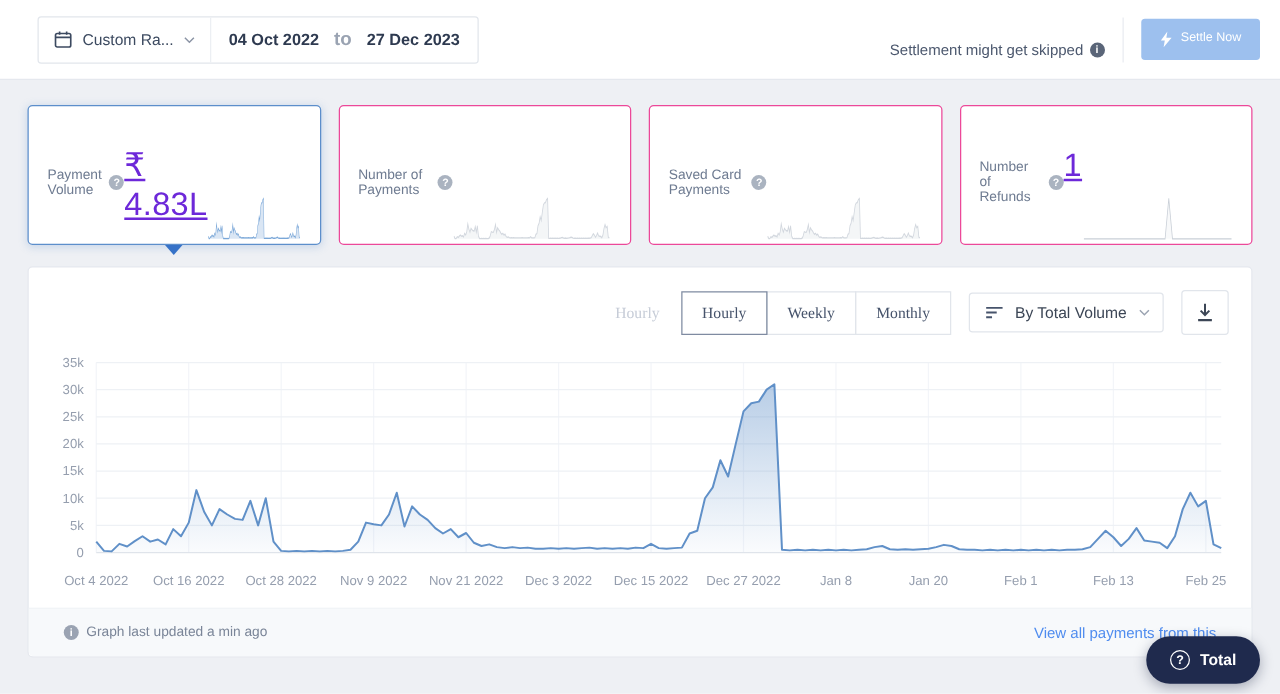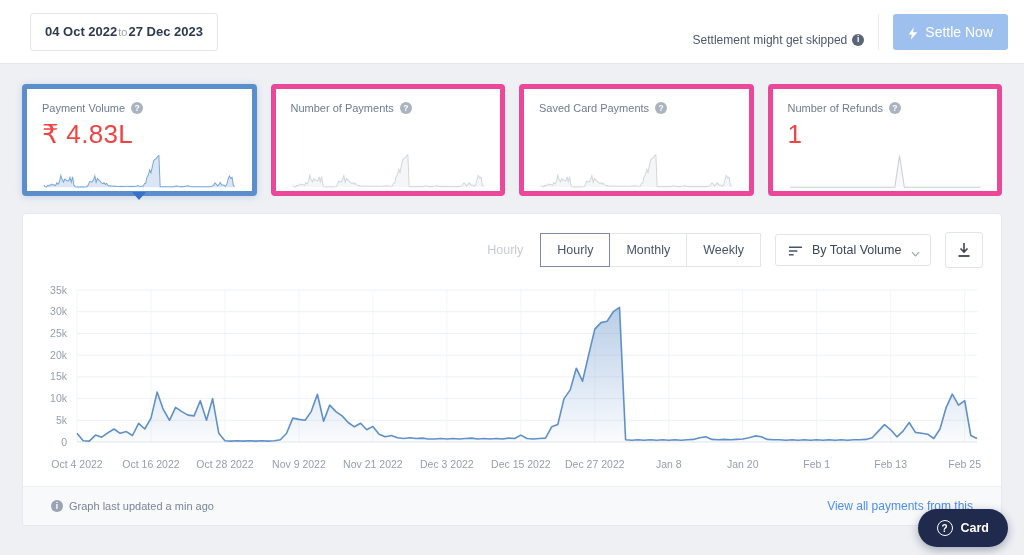--- a/index.html
+++ b/index.html
@@ -11,65 +11,81 @@
     color:#3c4656;
   }
   
   .topbar {
     background:#fff; height:64px; border-bottom:1px solid #e5e8ee;
     display:flex; align-items:center; justify-content:space-between;
     padding:0 16px 0 30px;
   }
   .daterange { display:flex; align-items:stretch; border:1px solid #e2e6ec; border-radius:3px; background:#fff; height:38px; }
   .dr-left { display:flex; align-items:center; gap:8px; padding:0 12px; border-right:1px solid #eceff3; font-size:12.5px; color:#3c4a60; }
-  .dr-right { display:flex; align-items:center; gap:1px; padding:0 14px; font-size:13px; font-weight:bold; color:#2e3a50; }
-  .dr-sep { color:#9aa3b2; font-weight:normal; font-size:11px; }
+  .dr-right { display:flex; align-items:center; gap:12px; padding:0 14px; font-size:13px; font-weight:bold; color:#2e3a50; }
+  .dr-sep { color:#9aa3b2; font-weight:bold; font-size:15px; }
   .topbar-right { display:flex; align-items:center; gap:14px; }
   .balance { text-align:right; font-size:12.5px; color:#2e3a50; line-height:1.55; }
   .balance-label { font-weight:bold; }
   .settle-note { color:#4c586e; font-size:12px; display:flex; align-items:center; gap:5px; justify-content:flex-end;margin-top:17px; }
   .info-dot { width:12px; height:12px; border-radius:50%; background:#5a6578; color:#fff; font-size:8.5px; font-weight:bold; display:inline-flex; align-items:center; justify-content:center; font-style:normal; }
   .topbar-divider { width:1px; height:36px; background:#e9ecf1; }
-  .settle-btn { background:#9dc0ee; border:none; color:#fff; font-size:14px; padding:10px 15px; border-radius:3px; display:flex; align-items:flex-end; gap:7px; cursor:pointer; font-family:inherit; }
+  .settle-btn { background:#9dc0ee; border:none; color:#fff; font-size:10px; padding:10px 15px; border-radius:3px; display:flex; align-items:flex-start; gap:7px; cursor:pointer; font-family:inherit; }
   
   .cards { display:grid; grid-template-columns:repeat(4,1fr); gap:14px; margin:20px 22px 0; }
-  .card { background:#fff; border:5px solid #ec4899; border-radius:4px; padding:13px 15px 2px; height:112px; position:relative; display:flex; flex-direction:column; cursor:pointer; }
+  .card { background:#fff; border:1px solid #ec4899; border-radius:4px; padding:13px 15px 2px; height:112px; position:relative; display:flex; flex-direction:row; cursor:pointer; }
   .card.selected { border-color:#5c8ecb; box-shadow:0 1px 7px rgba(92,142,203,.28); }
   .card-arrow { position:absolute; left:50%; bottom:-9px; margin-left:-7px; width:0; height:0; border-left:7px solid transparent; border-right:7px solid transparent; border-top:8px solid #3672c8; }
   .card-title { font-size:11px; color:#6e7b91; display:flex; align-items:center; gap:6px; }
   .help-dot { width:12px; height:12px; border-radius:50%; background:#aab3c0; color:#fff; font-size:8.5px; font-weight:bold; display:inline-flex; align-items:center; justify-content:center; flex:0 0 auto; }
-  .card-value { font-size:26px; color:#ef4444; margin-top:5px; letter-spacing:.3px; }
+  .card-value { font-size:26px; color:#6d28d9; margin-top:19px; letter-spacing:.3px;text-decoration:underline; }
   .spark { margin-top:auto; display:block; width:100%; height:40px; }
   
   .chart-panel { background:#fff; border:1px solid #e5e8ee; border-radius:4px; margin:17px 22px 0; position:relative; }
   .controls { display:flex; justify-content:flex-end; align-items:center; padding:18px 18px 0; gap:14px; }
   .tabs { display:flex; align-items:stretch; }
-  .tab { font-size:12.5px; color:#46536b; padding:9px 16px; border:1px solid transparent; cursor:pointer; background:none; font-family:Liberation Sans, sans-serif; }
+  .tab { font-size:12.5px; color:#46536b; padding:9px 16px; border:1px solid transparent; cursor:pointer; background:none; font-family:Liberation Serif, serif; }
   .tab.disabled { color:#c6ccd7; cursor:default; }
   .tab.boxed { border-color:#e1e5eb; }
   .tab.boxed + .tab.boxed { margin-left:-1px; }
   .tab.selected { border-color:#7f8ba1; position:relative; z-index:1; }
-  .dropdown { display:flex; align-items:flex-end; gap:9px; border:1px solid #e1e5eb; border-radius:3px; padding:8px 10px 8px 12px; font-size:12.5px; color:#3c4656; min-width:156px; cursor:pointer; background:#fff; }
+  .dropdown { display:flex; align-items:center; gap:9px; border:1px solid #e1e5eb; border-radius:3px; padding:8px 10px 8px 12px; font-size:12.5px; color:#3c4656; min-width:156px; cursor:pointer; background:#fff; }
   .dd-chevron { margin-left:auto; display:inline-flex; }
   .dl-btn { border:1px solid #e1e5eb; border-radius:3px; width:38px; height:36px; display:flex; align-items:center; justify-content:center; background:#fff; cursor:pointer; }
   .chart-wrap { padding:8px 10px 0 8px; }
   #main-chart { display:block; width:100%; height:206px; }
   .panel-footer { background:#f7f9fb; border-top:1px solid #eceff3; display:flex; justify-content:space-between; align-items:center; padding:12px 28px; margin-top:4px; border-radius:0 0 4px 4px; }
   .updated-note { font-size:11px; color:#7a8598; display:flex; align-items:center; gap:6px; }
   .updated-note .info-dot { background:#9aa3b2; }
   .footer-link { color:#4f8cef; font-size:12px; cursor:pointer; text-decoration:none; }
   
   .help-pill { position:absolute; right:16px; bottom:8px; background:#1f2a4d; color:#fff; border-radius:22px; padding:11px 19px; display:flex; align-items:center; gap:8px; font-size:12.5px; font-weight:bold; box-shadow:0 3px 10px rgba(20,30,60,.35); cursor:pointer; z-index:5; }
   .q-circle { width:16px; height:16px; border:1.5px solid #fff; border-radius:50%; display:inline-flex; align-items:center; justify-content:center; font-size:10px; font-weight:bold; }
 </style>
 </head>
 <body>
 
 <header class="topbar">
   <div class="daterange">
+    <div class="dr-left">
+      <span style="display:inline-flex">
+        <svg width="15" height="15" viewBox="0 0 16 16">
+            <rect x="1.5" y="3" width="13" height="11.5" rx="1.5" fill="none" stroke="#3c4a60" stroke-width="1.4"></rect>
+            <line x1="1.5" y1="6.3" x2="14.5" y2="6.3" stroke="#3c4a60" stroke-width="1.4"></line>
+            <line x1="5" y1="1.2" x2="5" y2="4" stroke="#3c4a60" stroke-width="1.4"></line>
+            <line x1="11" y1="1.2" x2="11" y2="4" stroke="#3c4a60" stroke-width="1.4"></line>
+          </svg>
+      </span>
+      <span>Custom Ra...</span>
+      <span style="display:inline-flex">
+        <svg width="9" height="6" viewBox="0 0 10 6">
+            <path d="M1 1l4 4 4-4" stroke="#8b94a5" stroke-width="1.3" fill="none"></path>
+          </svg>
+      </span>
+    </div>
     <div class="dr-right">
       <span>04 Oct 2022</span>
       <span class="dr-sep">to</span>
       <span>27 Dec 2023</span>
     </div>
   </div>
 
   <div class="topbar-right">
     <div class="balance">
       <div class="settle-note">
@@ -133,22 +149,22 @@
         <polyline points="2.0,40.0 7.2,40.0 12.4,40.0 17.6,40.0 22.8,40.0 28.0,40.0 33.2,40.0 38.4,40.0 43.6,40.0 48.8,40.0 54.0,40.0 59.2,40.0 64.4,40.0 69.6,40.0 74.8,40.0 80.0,40.0 85.2,40.0 90.4,40.0 95.6,40.0 100.8,40.0 106.0,40.0 111.2,40.0 116.4,40.0 121.6,6.0 126.8,40.0 132.0,40.0 137.2,40.0 142.4,40.0 147.6,40.0 152.8,40.0 158.0,40.0 163.2,40.0 168.4,40.0 173.6,40.0 178.8,40.0 184.0,40.0 189.2,40.0 194.4,40.0 199.6,40.0 204.8,40.0 210.0,40.0" fill="none" stroke="#c9cfd7" stroke-width="1.1"></polyline>
       </svg>
   </div>
 </section>
 
 <section class="chart-panel">
   <div class="controls">
     <div class="tabs">
       <button class="tab disabled">Hourly</button>
       <button class="tab boxed selected">Hourly</button>
+      <button class="tab boxed">Weekly</button>
       <button class="tab boxed">Monthly</button>
-      <button class="tab boxed">Weekly</button>
     </div>
     <div class="dropdown">
       <span style="display:inline-flex">
         <svg width="15" height="12" viewBox="0 0 16 12">
             <line x1="1" y1="2" x2="15" y2="2" stroke="#46536b" stroke-width="1.6"></line>
             <line x1="1" y1="6" x2="10" y2="6" stroke="#46536b" stroke-width="1.6"></line>
             <line x1="1" y1="10" x2="6" y2="10" stroke="#46536b" stroke-width="1.6"></line>
           </svg>
       </span>
       <span>By Total Volume</span>
@@ -227,14 +243,14 @@
     <div class="updated-note">
       <span class="info-dot">i</span>
       <span>Graph last updated a min ago</span>
     </div>
     <a class="footer-link">View all payments from this</a>
   </div>
 </section>
 
 <div class="help-pill">
   <span class="q-circle">?</span>
-  <span>Card</span>
+  <span>Total</span>
 </div>
 
 </body></html>

